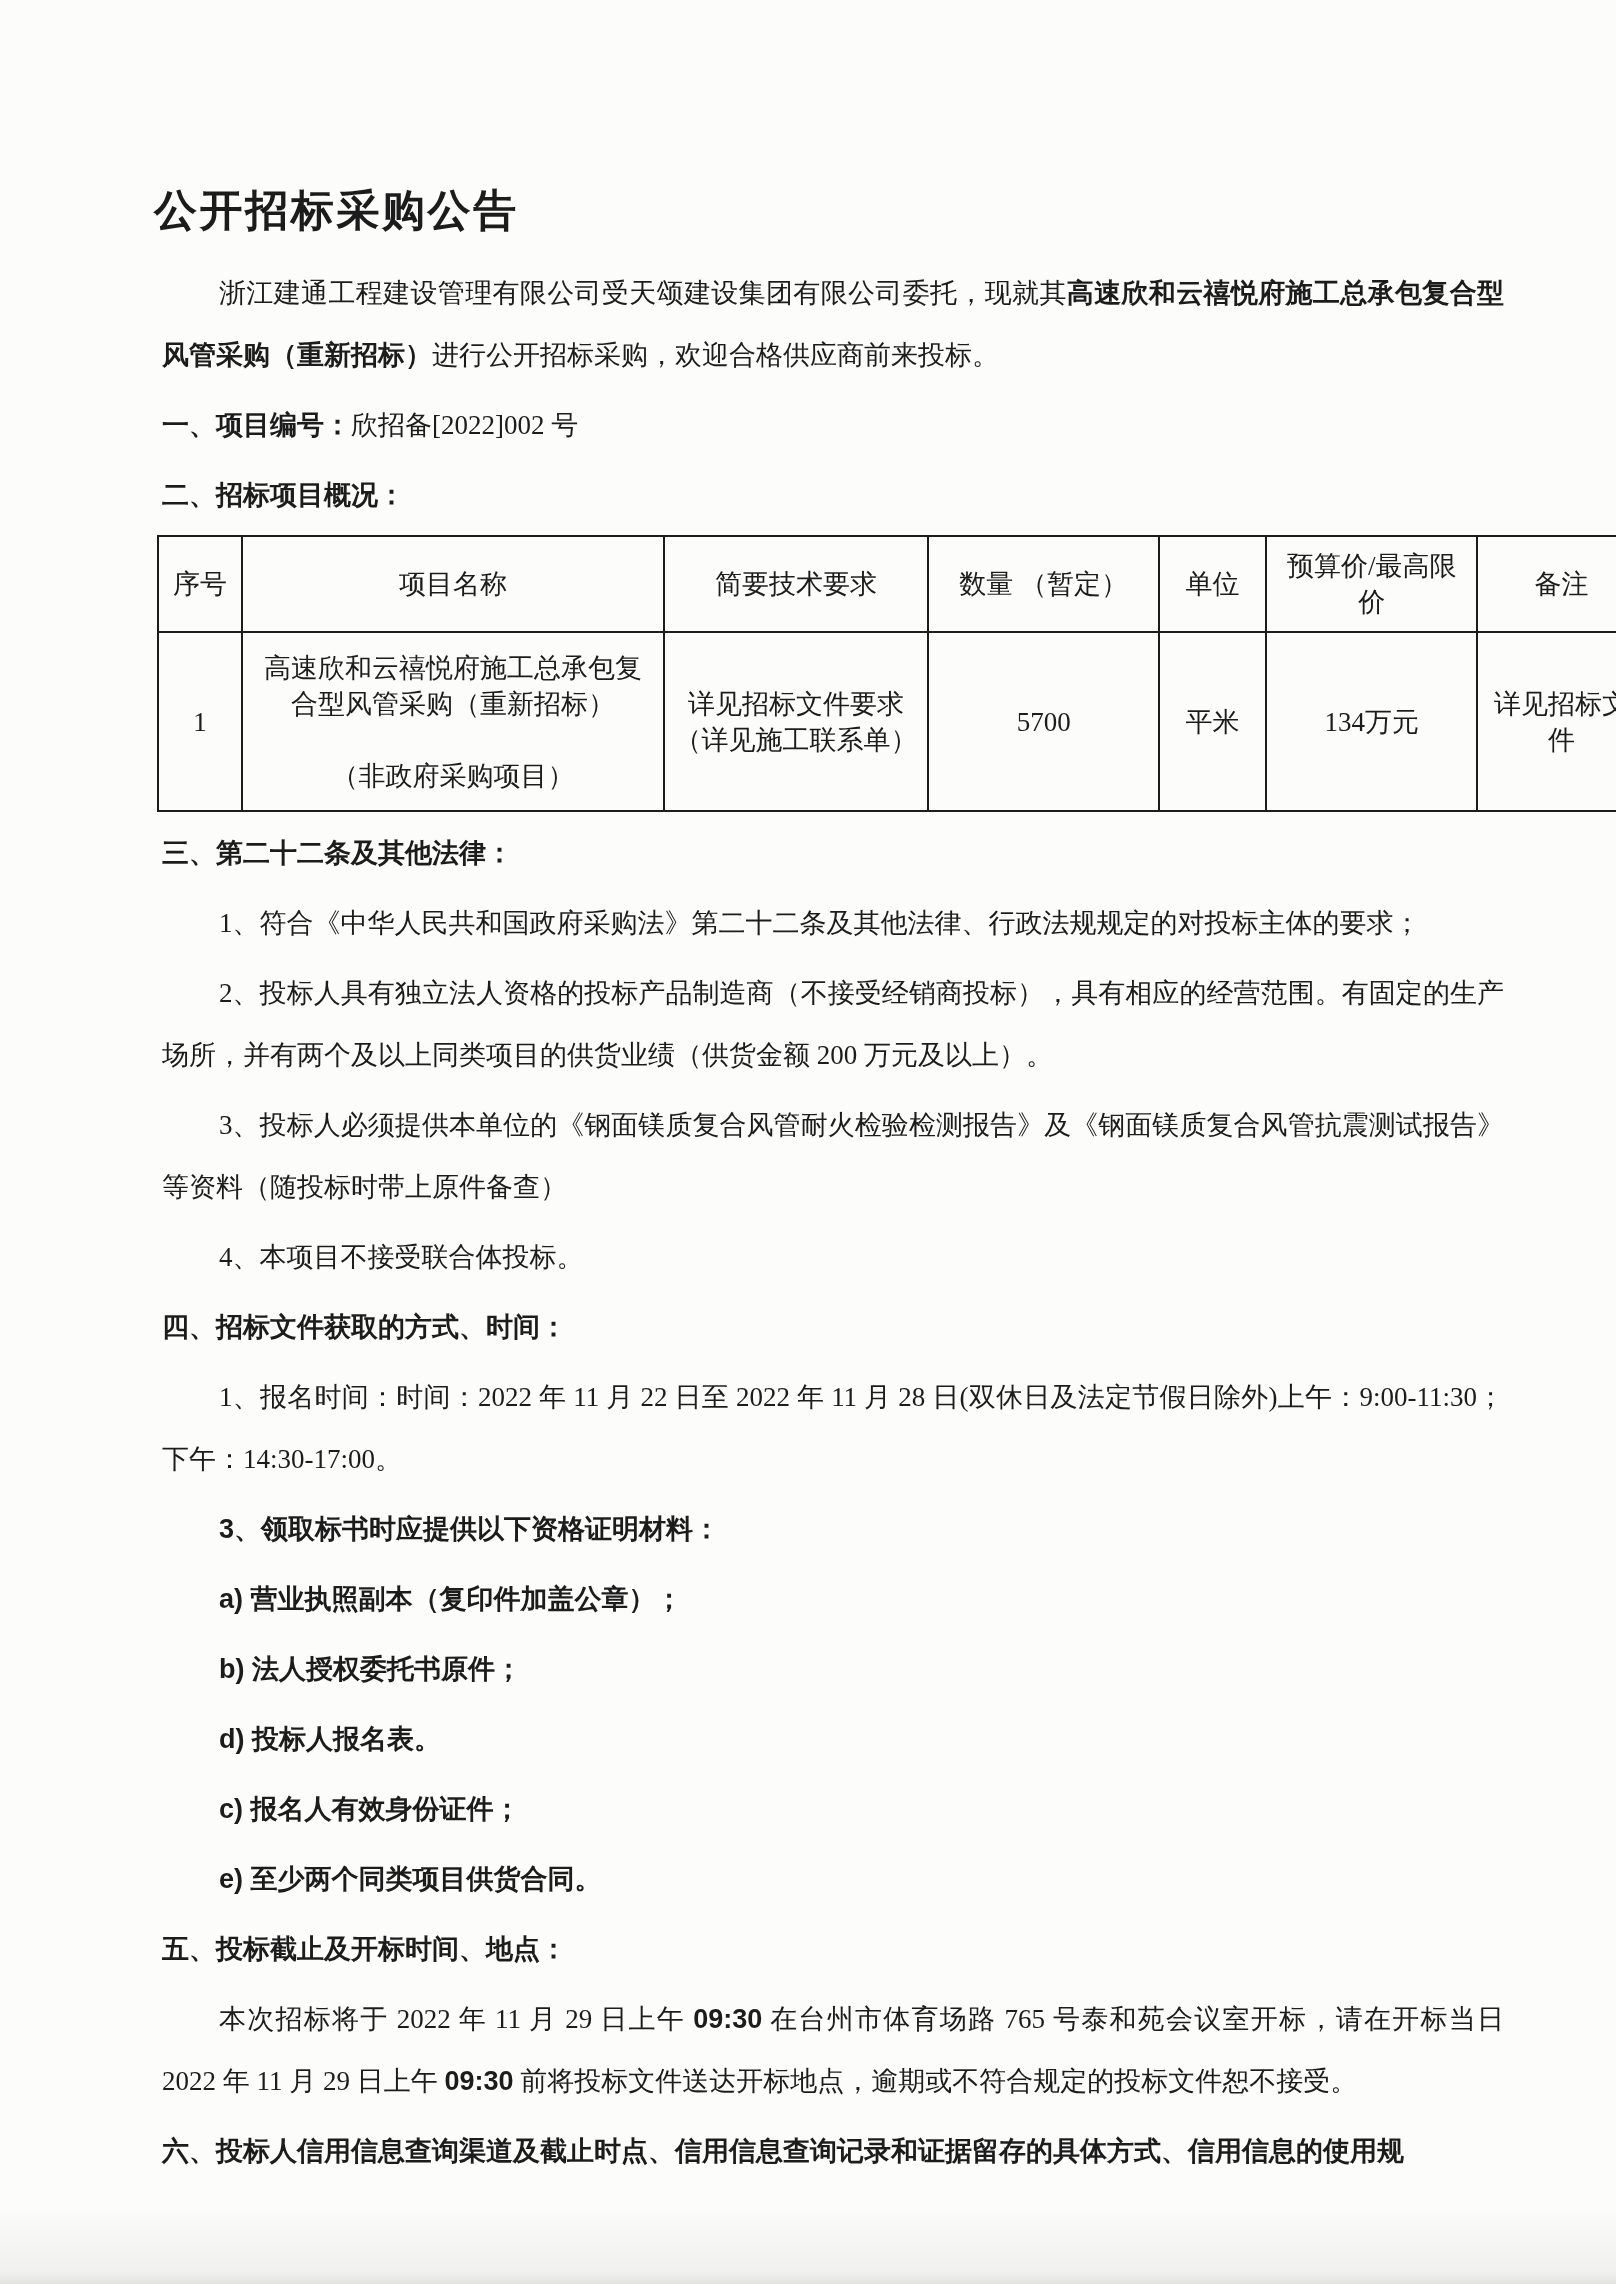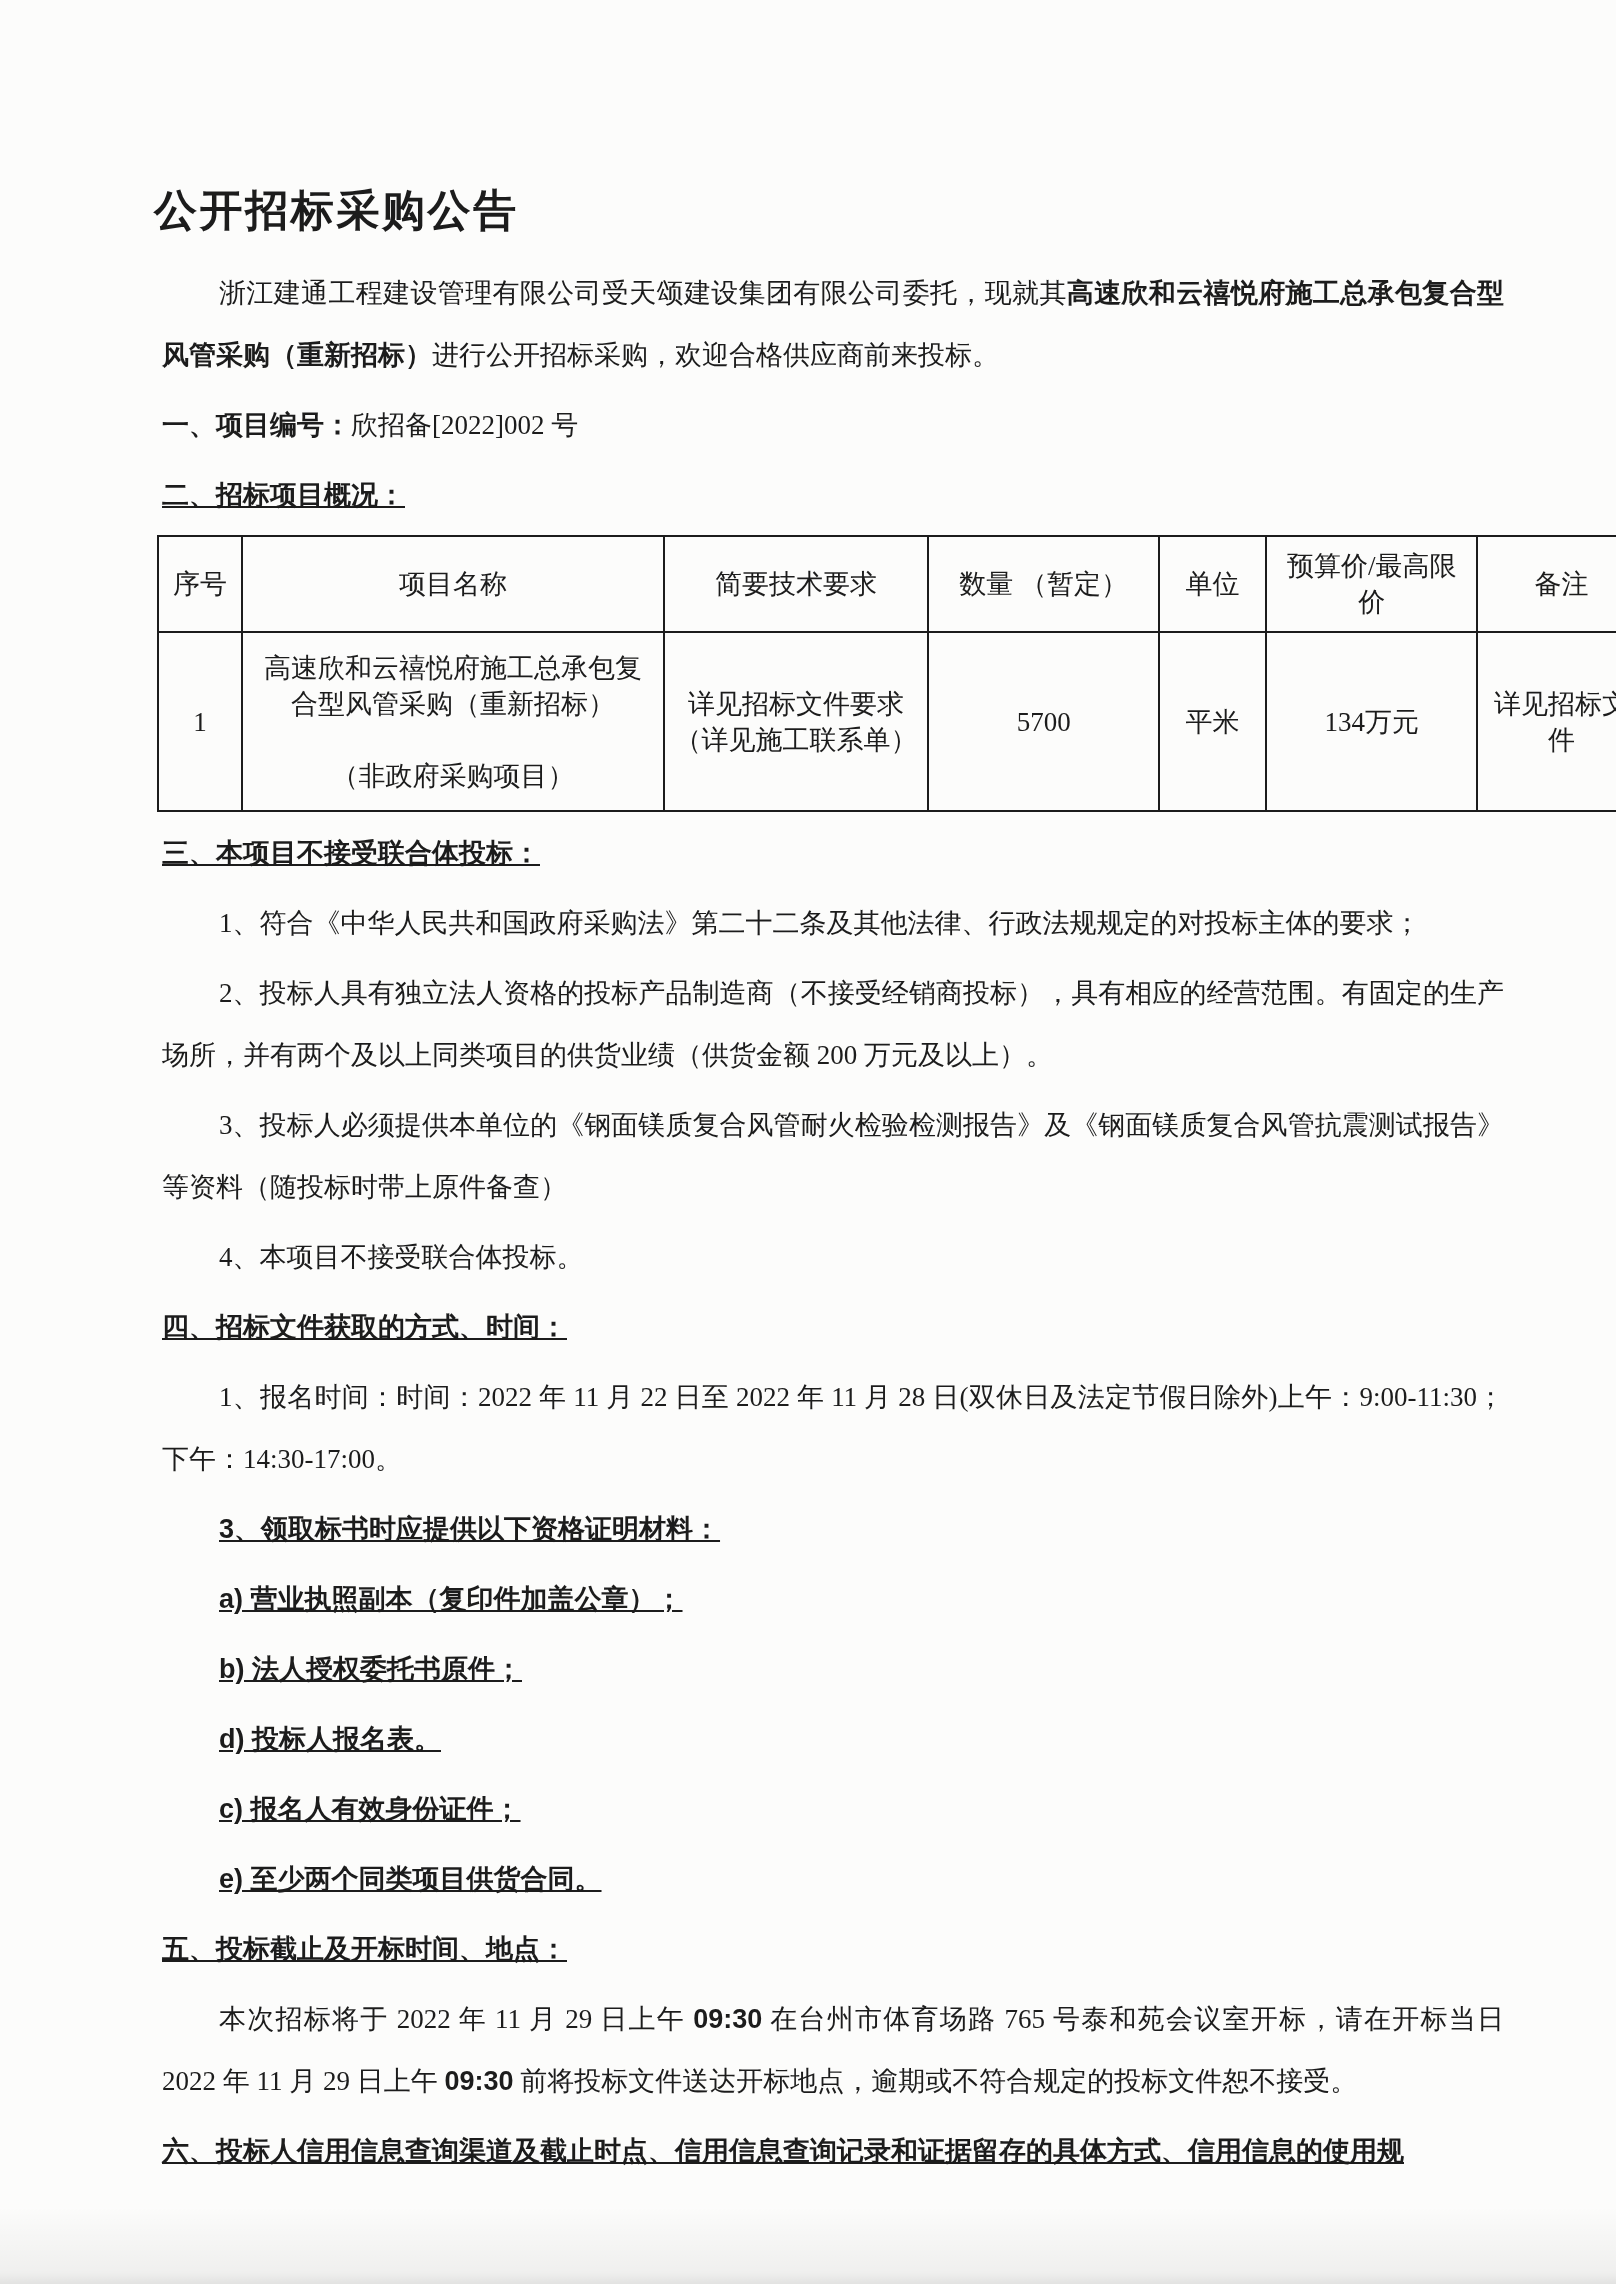--- a/index.html
+++ b/index.html
@@ -30,21 +30,20 @@
     font-weight:700;
     font-family:"Liberation Sans","DejaVu Sans",sans-serif;
     letter-spacing:2.6px;
   }
   .body-text{font-size:27px;line-height:62px;}
   p.block{margin:8px;text-align:justify;}
   .ind{text-indent:57px;}
   .heading{
     font-weight:700;
     font-family:"Liberation Sans","DejaVu Sans",sans-serif;
-    text-decoration:underline;
   }
   .b{
     font-weight:700;
     font-family:"Liberation Sans","DejaVu Sans",sans-serif;
   }
   .intro{margin-top:16.3px;}
   table.bid-table{
     border-collapse:collapse;
     width:1490px;
     margin:9px 0 10.4px 2.6px;
@@ -116,21 +115,21 @@
 （非政府采购项目）</td>
           <td>详见招标文件要求（详见施工联系单）</td>
           <td>5700</td>
           <td>平米</td>
           <td>134万元</td>
           <td>详见招标文件</td>
         </tr>
       </tbody>
     </table>
 
-    <p class="block heading">三、本项目不接受联合体投标：</p>
+    <p class="block heading">三、第二十二条及其他法律：</p>
     <p class="block ind">1、符合《中华人民共和国政府采购法》第二十二条及其他法律、行政法规规定的对投标主体的要求；</p>
     <p class="block ind">2、投标人具有独立法人资格的投标产品制造商（不接受经销商投标），具有相应的经营范围。有固定的生产场所，并有两个及以上同类项目的供货业绩（供货金额 200 万元及以上）。</p>
     <p class="block ind">3、投标人必须提供本单位的《钢面镁质复合风管耐火检验检测报告》及《钢面镁质复合风管抗震测试报告》等资料（随投标时带上原件备查）</p>
     <p class="block ind">4、本项目不接受联合体投标。</p>
 
     <p class="block heading">四、招标文件获取的方式、时间：</p>
     <p class="block ind">1、报名时间：时间：2022 年 11 月 22  日至 2022 年 11 月 28 日(双休日及法定节假日除外)上午：9:00-11:30；下午：14:30-17:00。</p>
     <p class="block ind heading">3、领取标书时应提供以下资格证明材料：</p>
     <p class="block ind heading">a) 营业执照副本（复印件加盖公章）；</p>
     <p class="block ind heading">b) 法人授权委托书原件；</p>

